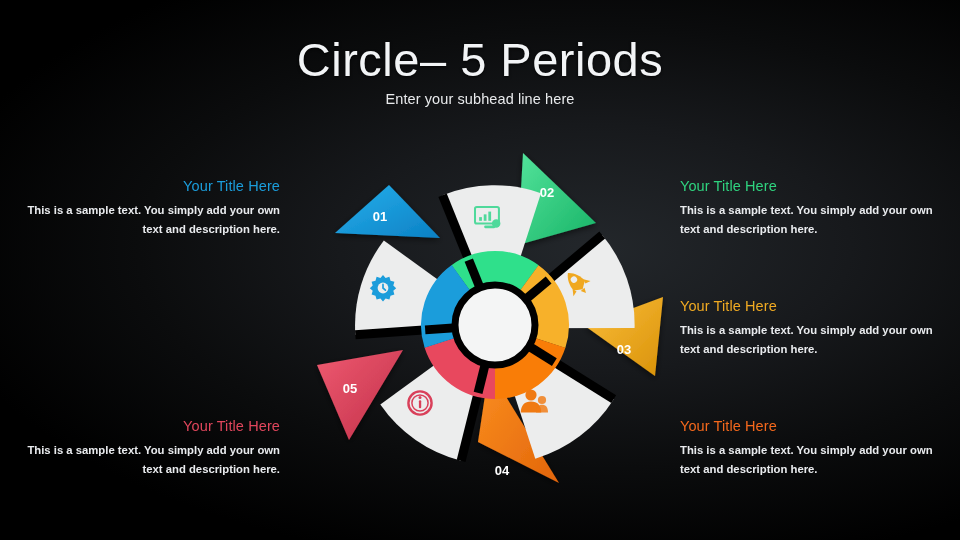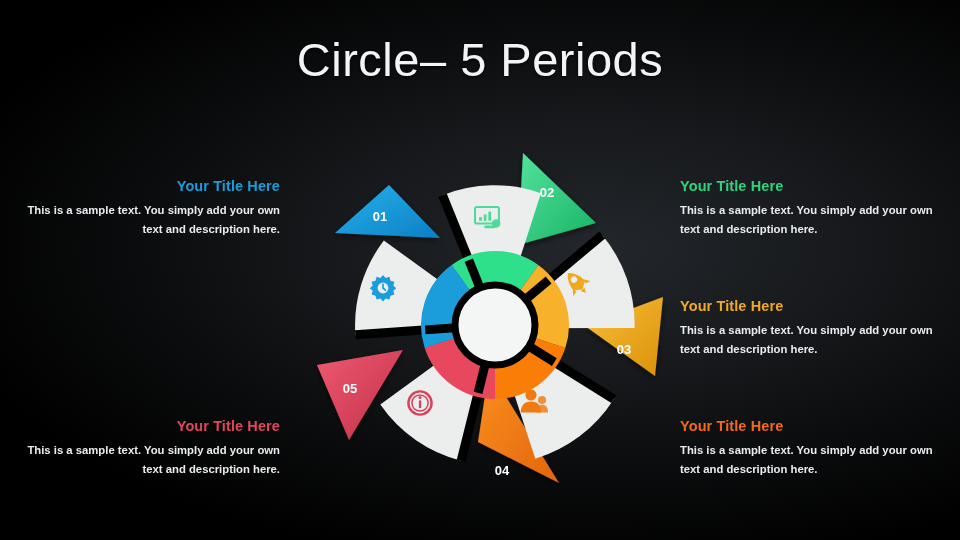--- a/index.html
+++ b/index.html
@@ -24,21 +24,21 @@
   }
   #subtitle {
     position:absolute; left:0; top:91px; width:960px;
     text-align:center;
     font-size:14.5px; font-weight:400; color:#e8eaec;
     letter-spacing:.1px;
   }
   
   .txtblock { position:absolute; width:260px; }
   .txtblock .t {
-    font-size:14.5px; font-weight:bold; margin-bottom:7px; letter-spacing:.1px;
+    font-size:14.5px; font-weight:normal; margin-bottom:7px; letter-spacing:.1px;
   }
   .txtblock .b {
     font-size:11.3px; line-height:1.72; color:#e9ebee; font-weight:700;
   }
   .left  { left:20px;  text-align:right; }
   .right { left:680px; text-align:left;  }
 
   #blk1 { top:178px; }
   #blk5 { top:418px; }
   #blk2 { top:178px; }
@@ -53,20 +53,21 @@
     font-size:13px; font-weight:bold; fill:#ffffff;
     paint-order:stroke; text-anchor:middle; dominant-baseline:middle;
   }
 </style>
 </head>
 <body>
 
 <div id="slide">
 
   <div id="title">Circle– 5 Periods</div>
+  <div id="subtitle">Enter your subhead line here</div>
 
   <div class="txtblock left" id="blk1">
     <div class="t" style="color:#1b9ddb">Your Title Here</div>
     <div class="b">This is a sample text. You simply add your own text and description here.</div>
   </div>
 
   <div class="txtblock left" id="blk5">
     <div class="t" style="color:#e0465c">Your Title Here</div>
     <div class="b">This is a sample text. You simply add your own text and description here.</div>
   </div>

